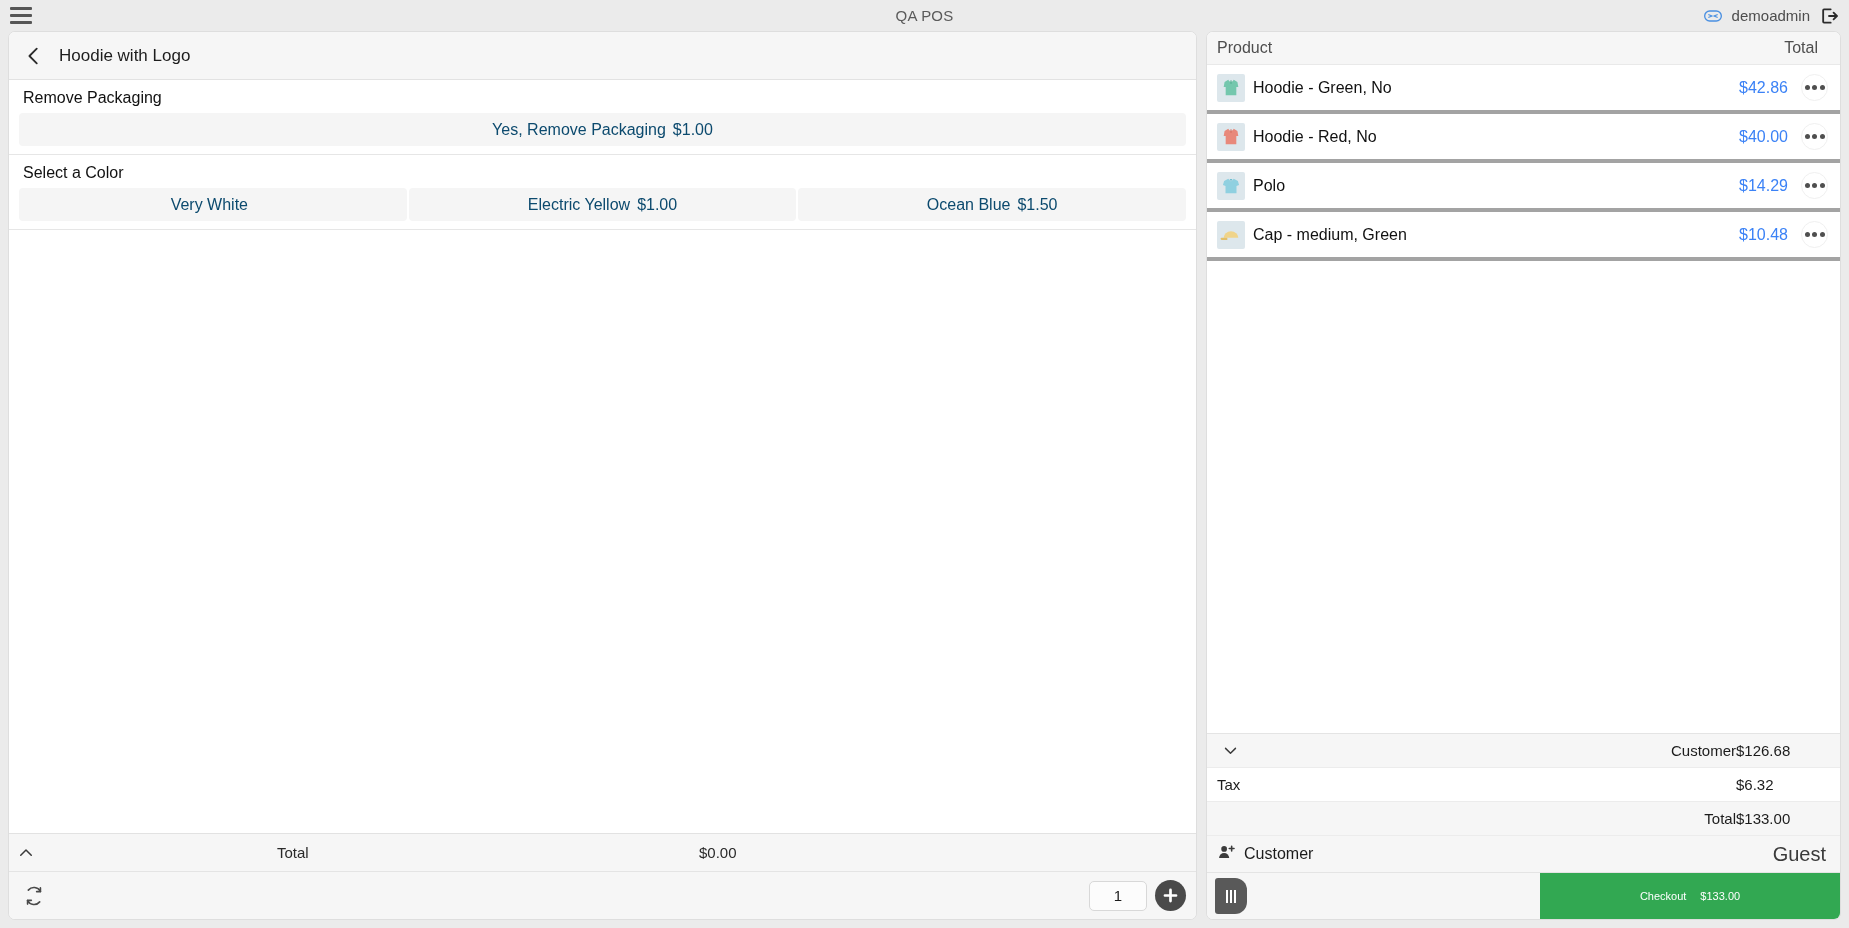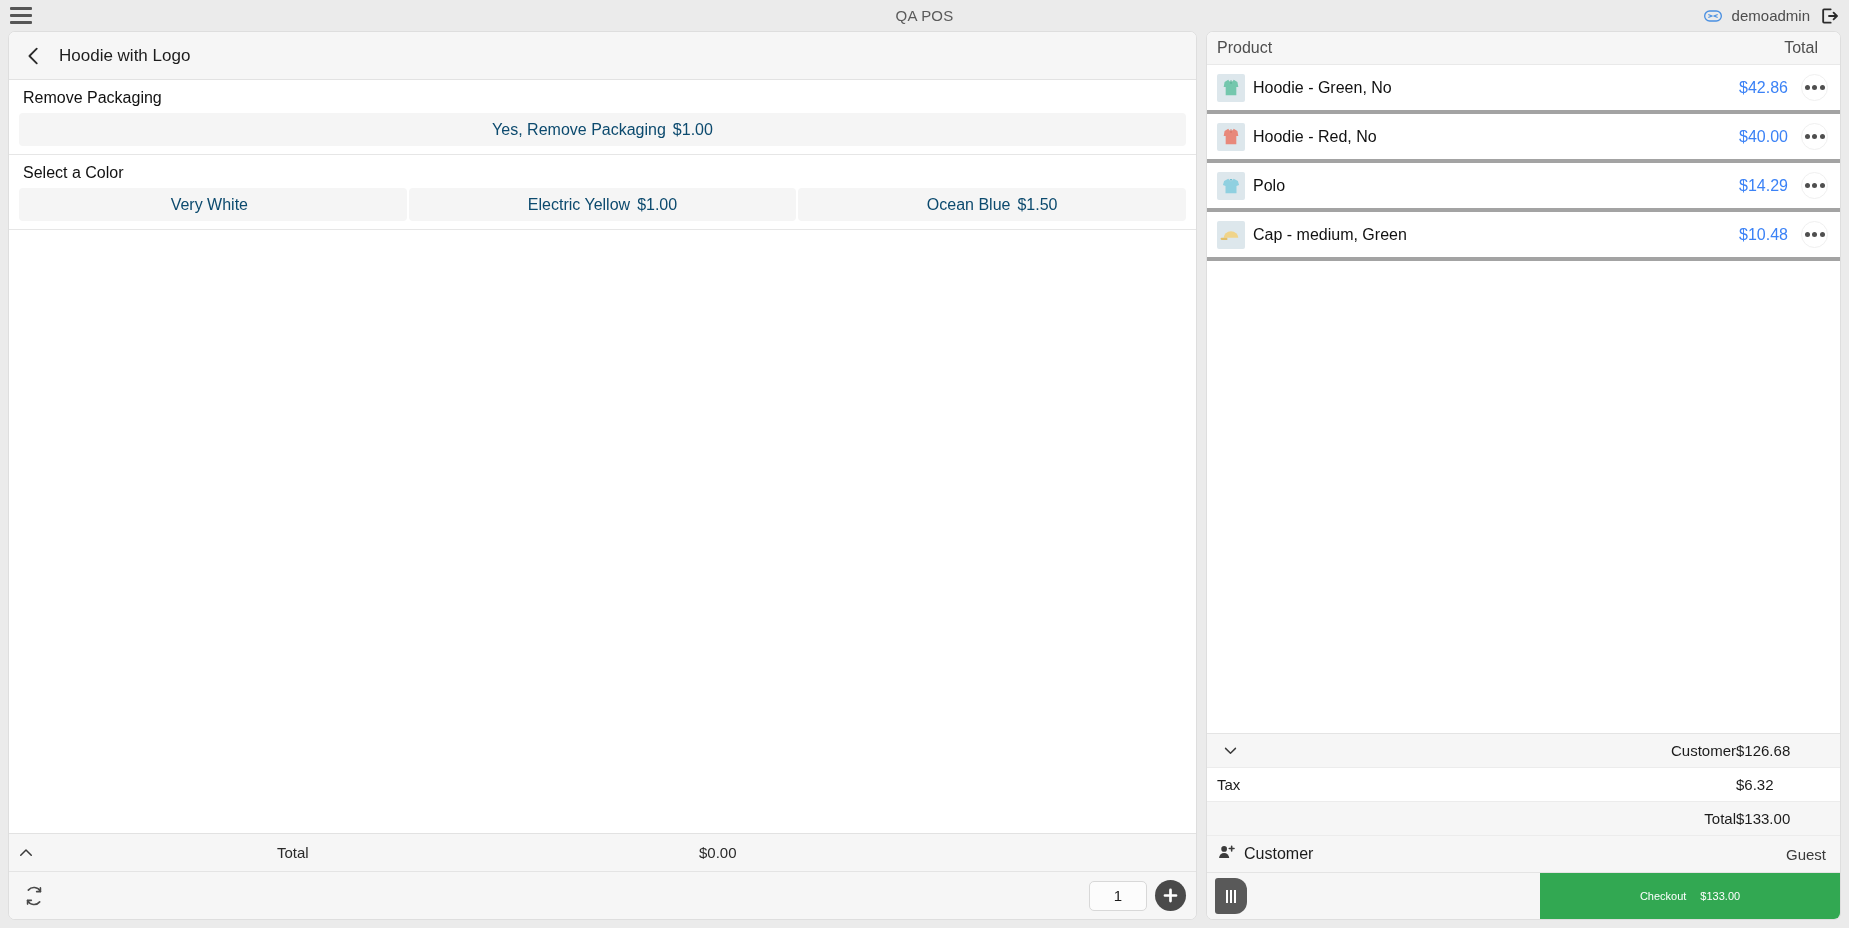--- a/index.html
+++ b/index.html
@@ -286,21 +286,21 @@
     height: 37px;
     background: #f6f6f6;
     display: flex;
     align-items: center;
     padding: 0 14px 0 10px;
     border-bottom: 1px solid #e4e4e4;
     cursor: pointer;
   }
   .customer-left { display: flex; align-items: center; gap: 8px; }
   .customer-label { font-size: 16px; color: #1c1c1c; }
-  .customer-value { margin-left: auto; font-size: 15px; color: #3a3a3a; }
+  .customer-value { margin-left: auto; font-size: 20px; color: #3a3a3a; }
 
   .checkout-row {
     height: 46px;
     flex: 0 0 46px;
     display: flex;
     align-items: center;
     background: #f6f6f6;
     padding-left: 8px;
   }
   .hold-tab {

